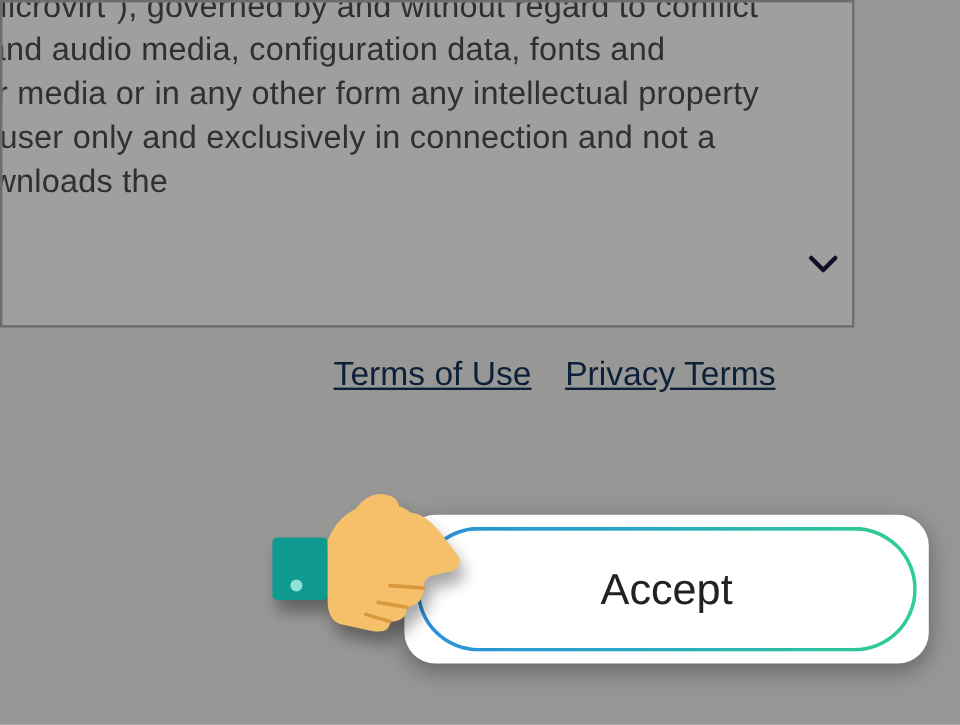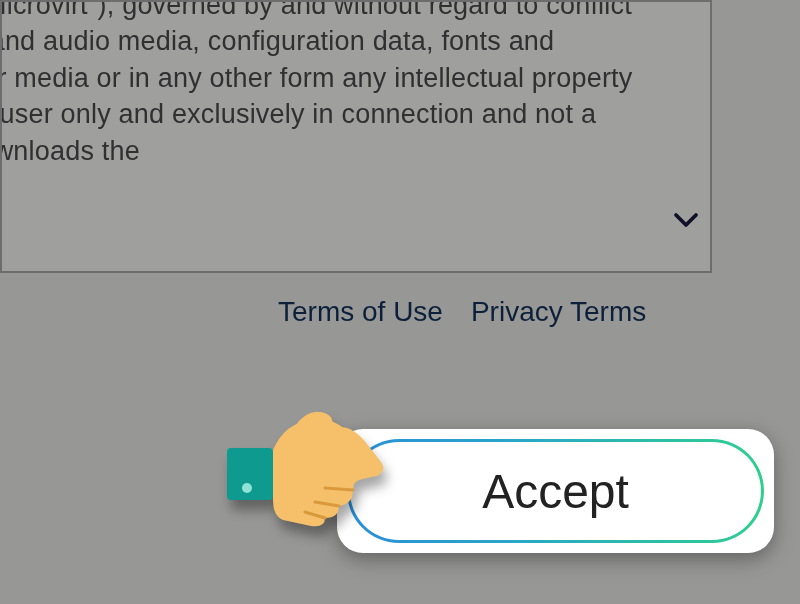--- a/index.html
+++ b/index.html
@@ -66,20 +66,21 @@
     .links {
       position: absolute;
       top: 296px;
       left: 278px;
       display: flex;
       gap: 28px;
     }
     .link {
       font-size: 28px;
       color: #14325a;
+      text-decoration: underline;
       cursor: pointer;
     }
 
     
     .highlight-panel {
       position: absolute;
       top: 429px;
       left: 337px;
       width: 437px;
       height: 124px;
@@ -96,21 +97,21 @@
       width: 100%;
       height: 100%;
       border-radius: 60px;
       border: 3px solid transparent;
       background:
         linear-gradient(#ffffff,#ffffff) padding-box,
         linear-gradient(90deg,#2a8fd8 0%, #2aa6c8 40%, #2fcf8e 100%) border-box;
       display: flex;
       align-items: center;
       justify-content: center;
-      font-size: 48px;
+      font-size: 36px;
       color: #222;
       cursor: pointer;
     }
 
     
     .hand {
       position: absolute;
       top: 370px;
       left: 225px;
       width: 170px;

